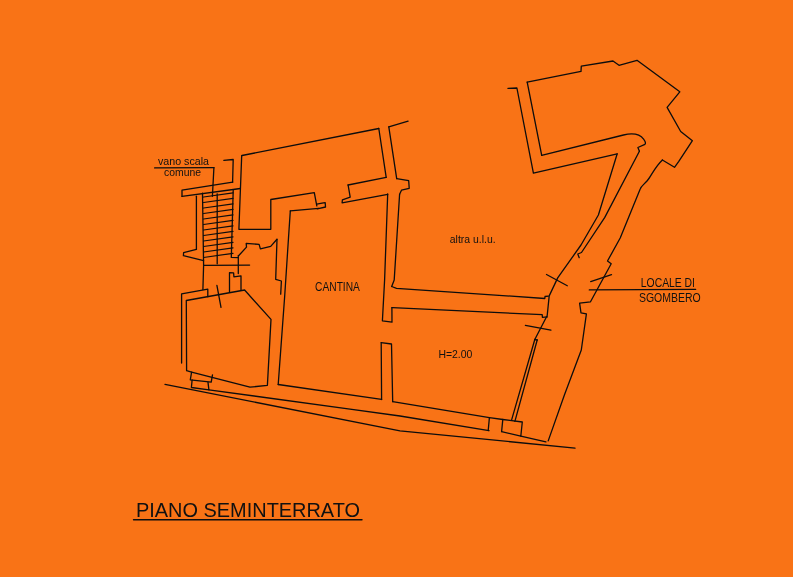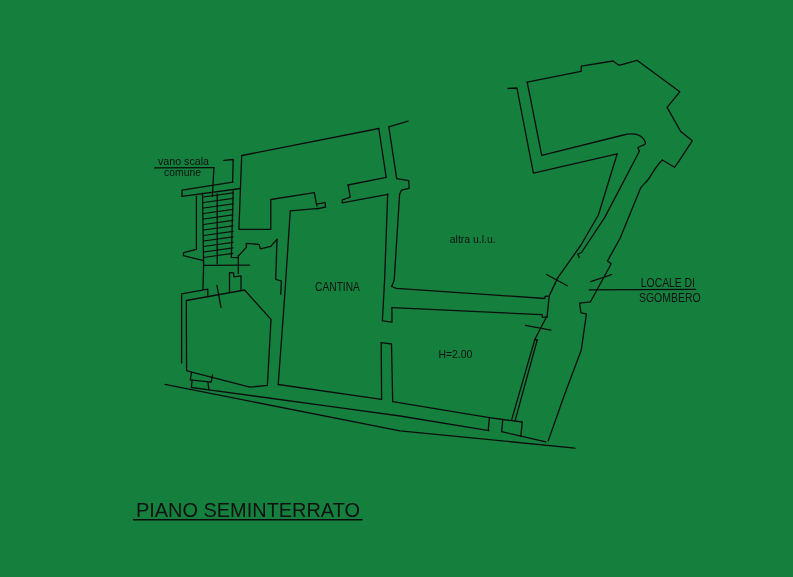--- a/index.html
+++ b/index.html
@@ -1,16 +1,16 @@
 <!DOCTYPE html>
 <html><head>
 <meta charset="utf-8">
 <style>
 html,body{margin:0;padding:0;background:#fff;}
-#page{position:relative;width:793px;height:577px;background:#15803d;overflow:hidden;
+#page{position:relative;width:793px;height:577px;background:#f97316;overflow:hidden;
 font-family:"Liberation Sans", sans-serif;}
 svg{position:absolute;left:0;top:0;}
 .lbl{fill:#111;font-family:"Liberation Sans", sans-serif;}
 </style>
 </head>
 <body>
 <div id="page">
 <svg width="793" height="577" viewBox="0 0 793 577" fill="none" stroke="#0d0d0d" stroke-width="1.3" stroke-linecap="round" stroke-linejoin="round">
 
 <g id="txt-vano" stroke="none">

